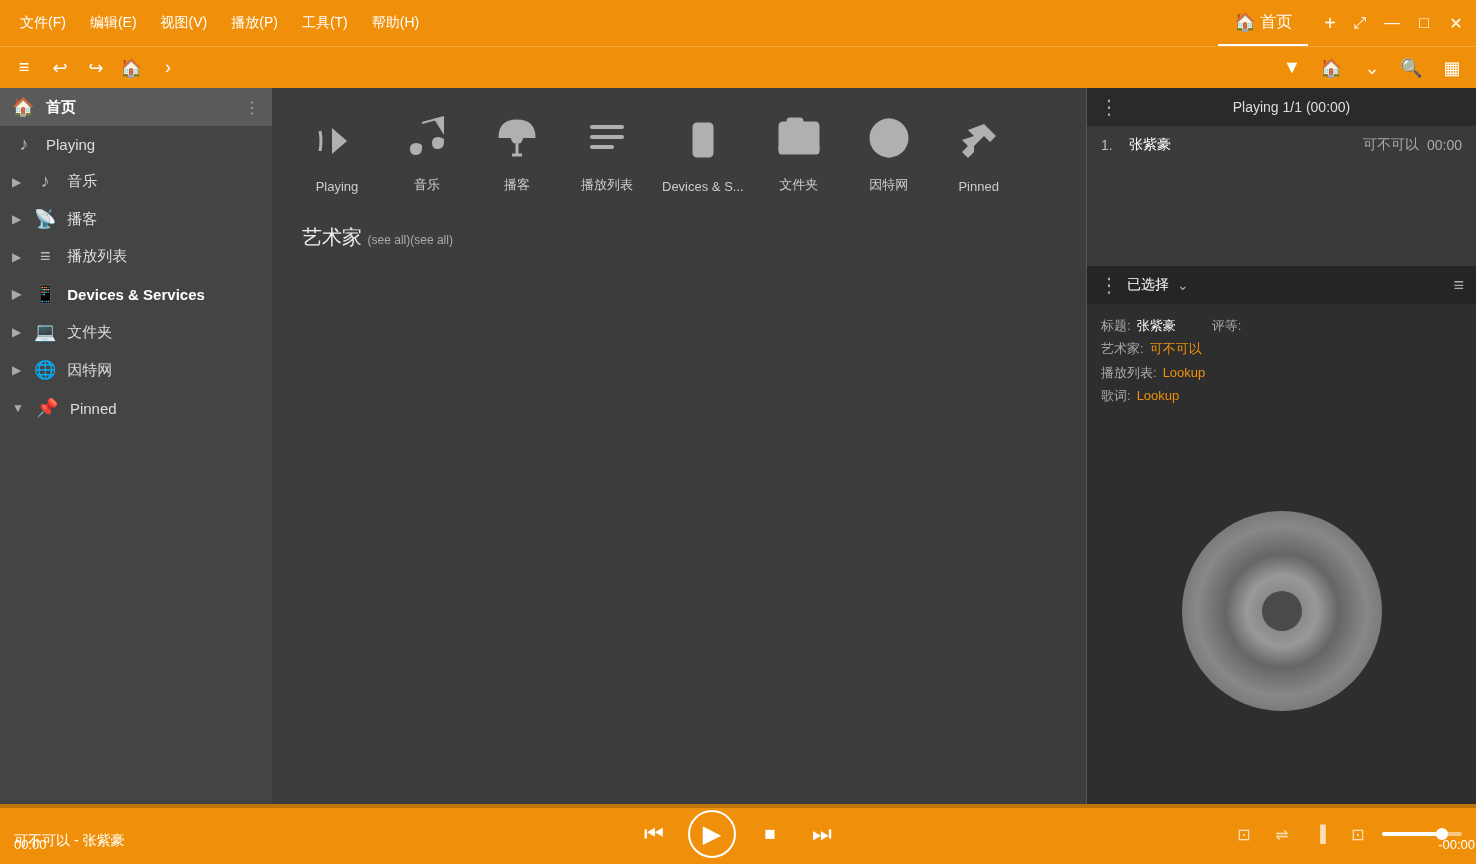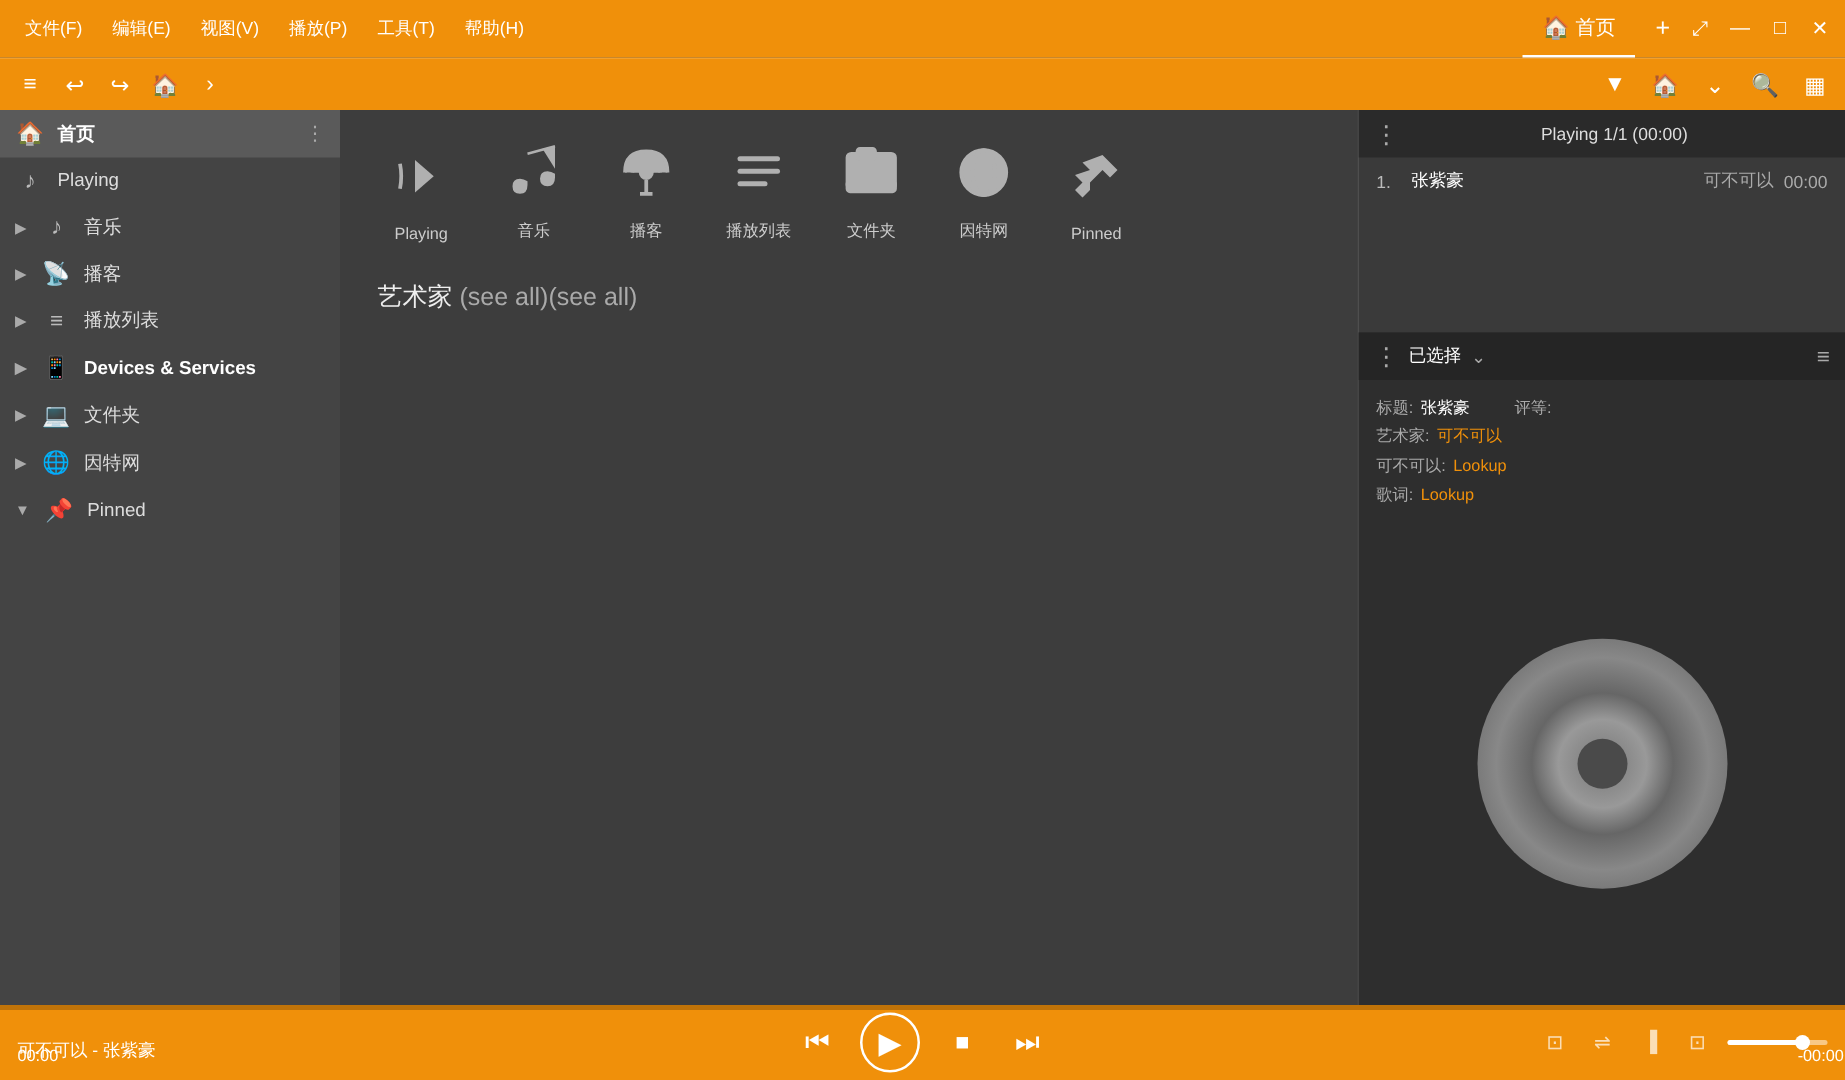--- a/index.html
+++ b/index.html
@@ -174,21 +174,21 @@
 
     
     .section-header {
       padding: 10px 30px;
       font-size: 20px;
       color: #eee;
       font-weight: 500;
     }
     .section-link {
       color: #aaa;
-      font-size: 20px;
+      font-size: 12px;
     }
 
     
     .watermark {
       position: absolute;
       top: 50%;
       left: 50%;
       transform: translate(-50%, -50%);
       color: #e02020;
       font-size: 30px;
@@ -545,20 +545,30 @@
         <div class="icon-circle">
           <svg viewBox="0 0 50 50" fill="#b0b0b0">
             <rect x="8" y="12" width="34" height="4" rx="2"></rect>
             <rect x="8" y="22" width="34" height="4" rx="2"></rect>
             <rect x="8" y="32" width="24" height="4" rx="2"></rect>
           </svg>
         </div>
         <span class="icon-label">播放列表</span>
       </div>
 
+      <div class="icon-item">
+        <div class="icon-circle">
+          <svg viewBox="0 0 50 50" fill="none" stroke="#b0b0b0" stroke-width="3">
+            <rect x="16" y="8" width="18" height="32" rx="3"></rect>
+            <circle cx="25" cy="36" r="2" fill="#b0b0b0"></circle>
+            <line x1="22" y1="12" x2="28" y2="12"></line>
+          </svg>
+        </div>
+        <span class="icon-label">Devices &amp; S...</span>
+      </div>
 
       <div class="icon-item">
         <div class="icon-circle">
           <svg viewBox="0 0 50 50" fill="none" stroke="#b0b0b0" stroke-width="3">
             <rect x="6" y="10" width="38" height="28" rx="3"></rect>
             <path d="M6 18 L44 18"></path>
             <rect x="14" y="6" width="14" height="8" rx="2"></rect>
             <rect x="6" y="32" width="38" height="8" rx="2"></rect>
           </svg>
         </div>
@@ -623,21 +633,21 @@
         <div class="meta-row">
           <span class="meta-key">标题:</span>
           <span class="meta-val">张紫豪</span>
           <span style="margin-left: 30px;" class="meta-key">评等:</span>
         </div>
         <div class="meta-row">
           <span class="meta-key">艺术家:</span>
           <span class="meta-link">可不可以</span>
         </div>
         <div class="meta-row">
-          <span class="meta-key">可不可以:</span>
+          <span class="meta-key">播放列表:</span>
           <span class="meta-link">Lookup</span>
         </div>
         <div class="meta-row">
           <span class="meta-key">歌词:</span>
           <span class="meta-link">Lookup</span>
         </div>
       </div>
       <div class="album-art-area">
         <div class="album-disc"></div>
       </div>

